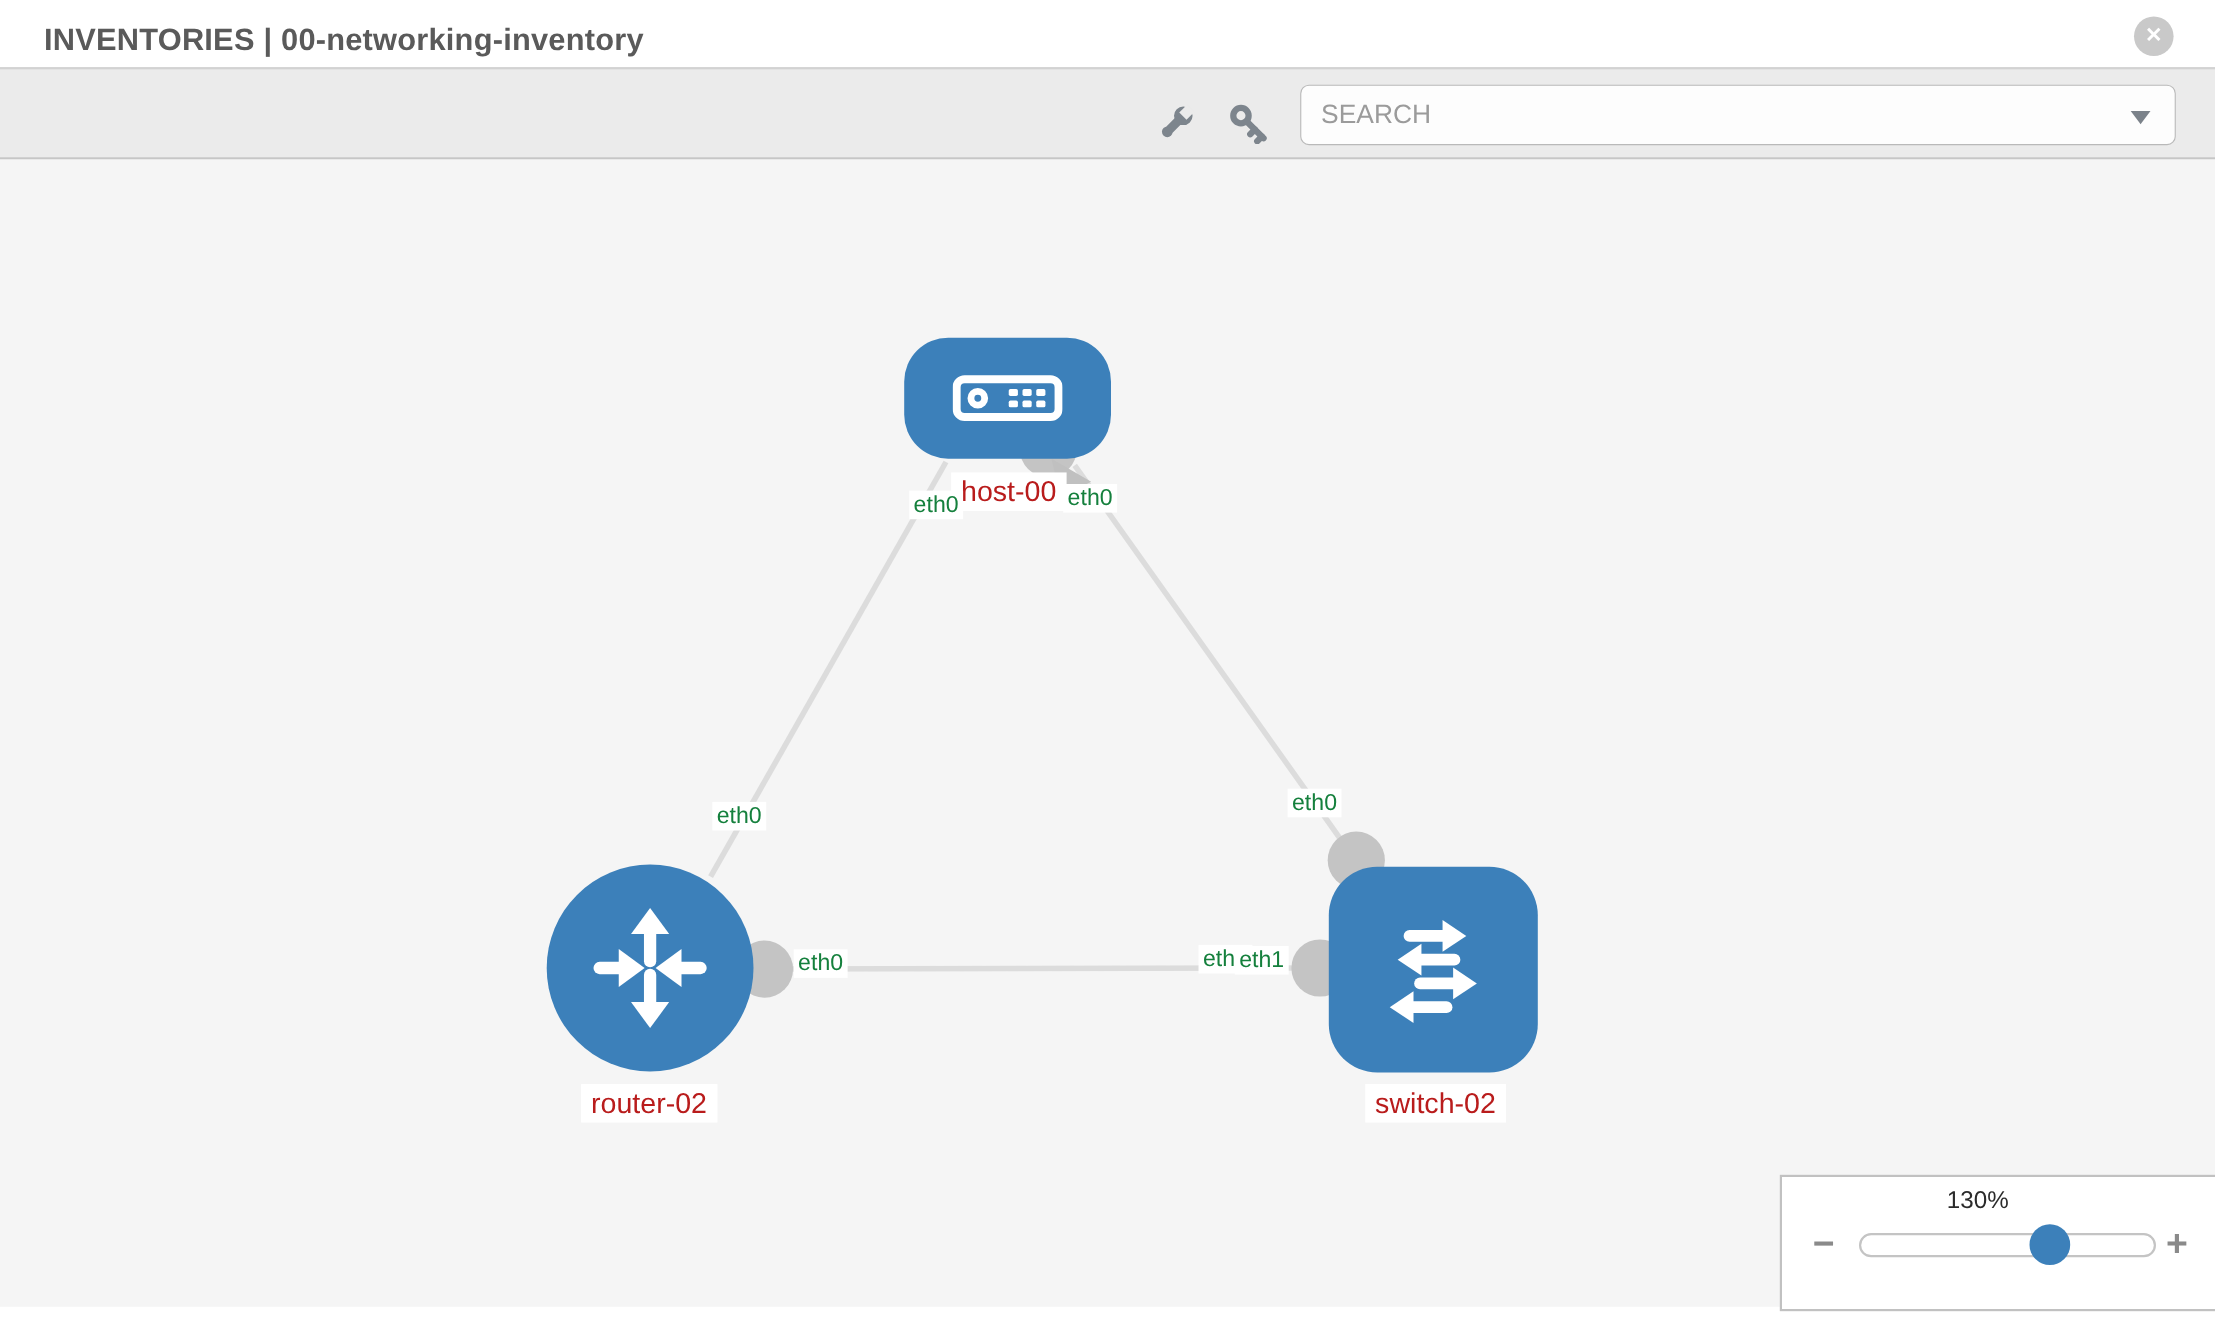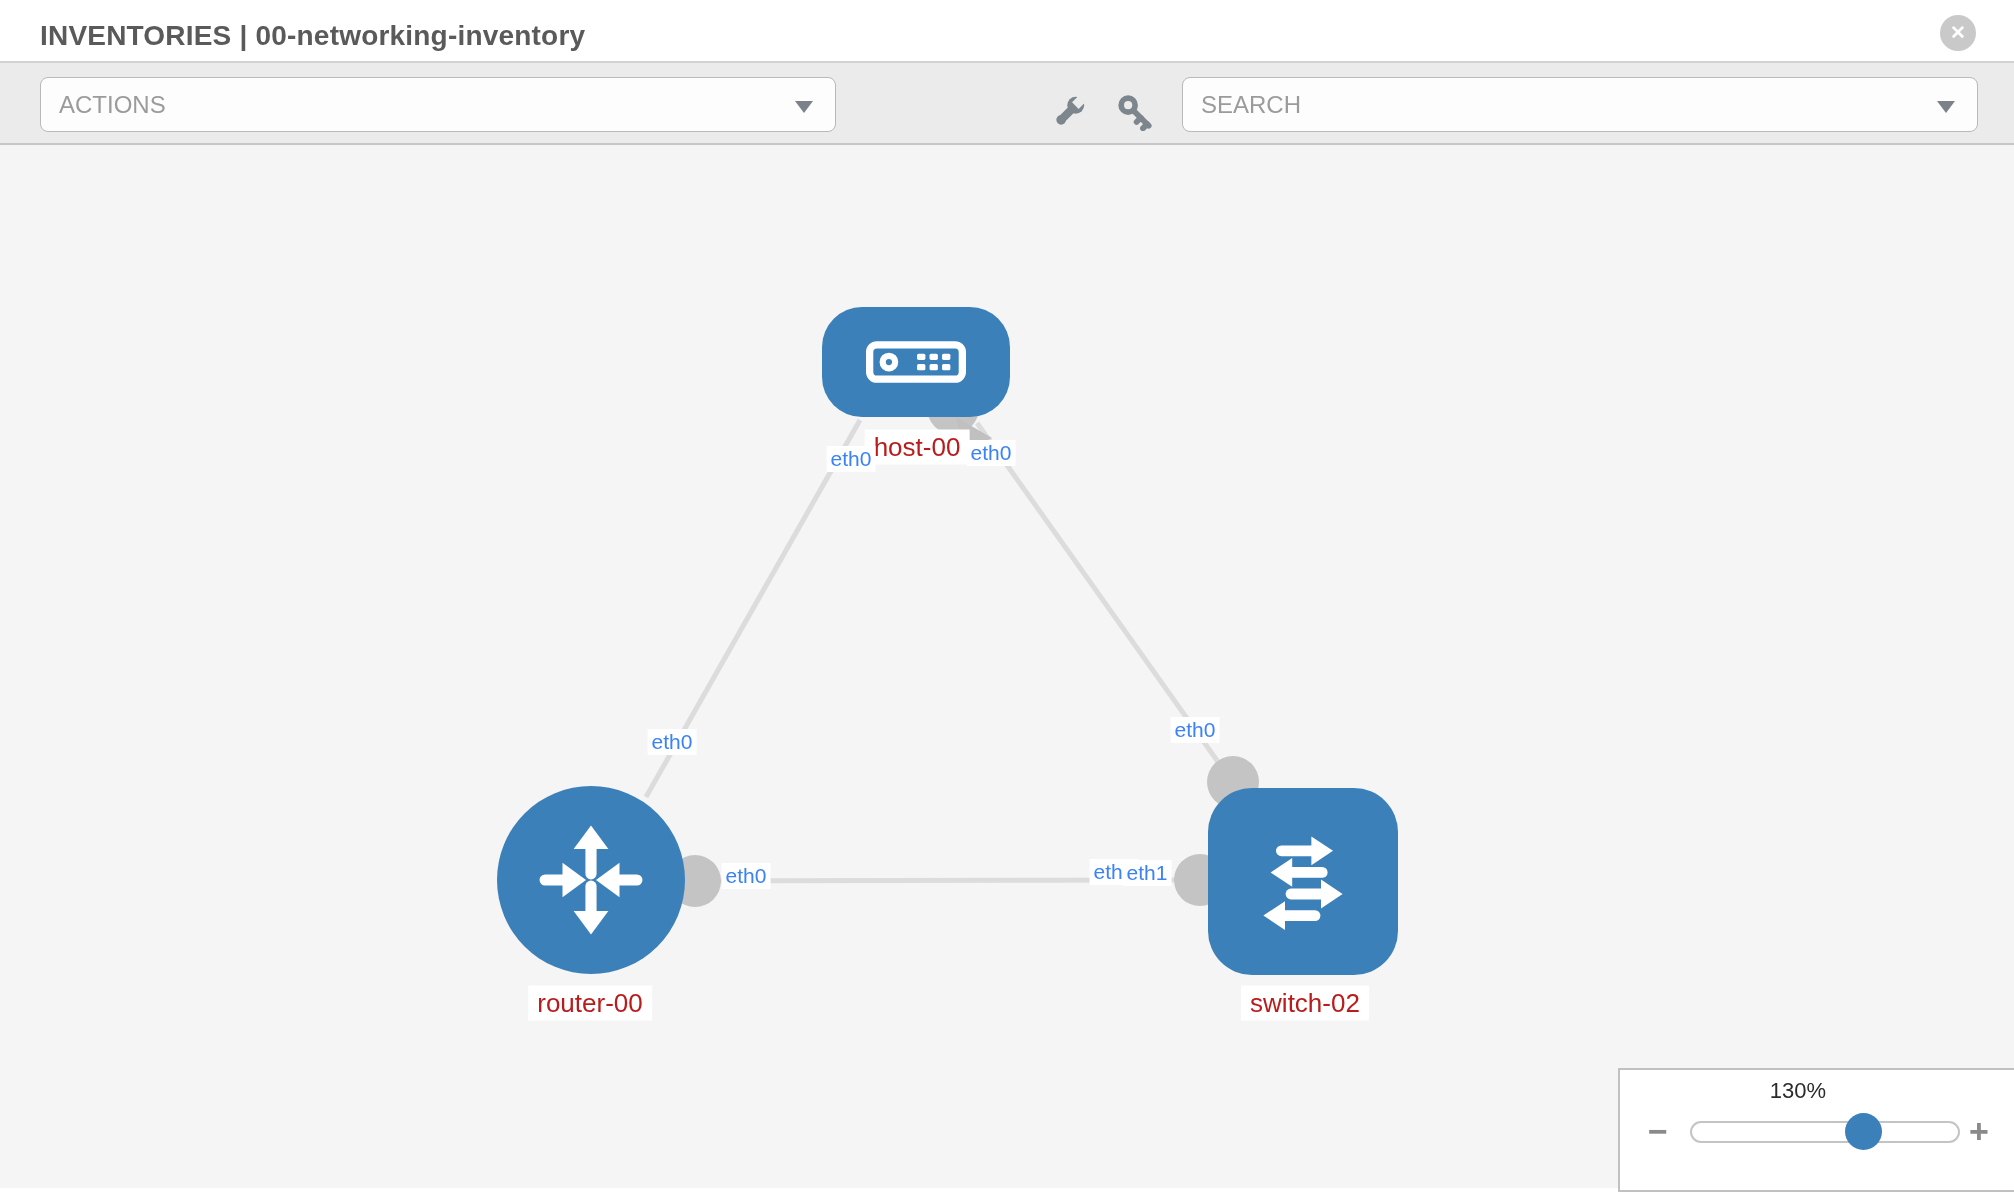--- a/index.html
+++ b/index.html
@@ -36,21 +36,21 @@
 
   .node { position:absolute; background:#3c80ba; z-index:2;
           display:flex; align-items:center; justify-content:center; cursor:pointer; }
   .node-host   { left:822px;  top:162px; width:188px; height:110px; border-radius:40px; }
   .node-router { left:497px;  top:641px; width:188px; height:188px; border-radius:50%; }
   .node-switch { left:1208px; top:643px; width:190px; height:187px; border-radius:44px; }
 
   .lbl { position:absolute; z-index:3; background:#ffffff; color:#444444;
          white-space:nowrap; transform:translate(-50%,-50%); }
   .node-lbl  { font-size:26px; padding:2px 9px; color:#b91c1c; }
-  .iface-lbl { font-size:21px; padding:1px 4px; color:#3b82f6; }
+  .iface-lbl { font-size:21px; padding:1px 4px; color:#15803d; }
 
   
   .zoom-panel { position:absolute; right:-4px; bottom:-4px; width:400px; height:124px;
                 background:#ffffff; border:2px solid #c1c1c1; z-index:4; }
   .zoom-value { position:absolute; left:0; right:40px; top:8px; text-align:center;
                 font-size:22px; color:#2b2b2b; }
   .zoom-minus, .zoom-plus { position:absolute; top:42px; font-size:34px; font-weight:bold;
                 color:#8a8a8a; cursor:pointer; line-height:38px; }
   .zoom-minus { left:28px; }
   .zoom-plus  { left:349px; }
@@ -62,24 +62,20 @@
 </head>
 <body>
 
 <div class="hdr">
   <div class="hdr-title">INVENTORIES | 00-networking-inventory</div>
   <div class="close-btn">✕</div>
 </div>
 
 <div class="tbar">
 
-  <div class="combo actions-combo">
-    <div class="combo-text">ACTIONS</div>
-    <div class="caret"></div>
-  </div>
 
   <svg class="tool-icon wrench-pos" viewBox="0 0 36 36">
     <g transform="rotate(45 18 18)" fill="#7d858d">
       <circle cx="18" cy="9" r="8"></circle>
       <rect x="13.6" y="0" width="8.8" height="9.5" fill="#ebebeb"></rect>
       <rect x="14.2" y="12" width="7.6" height="17" rx="3.8"></rect>
       <circle cx="18" cy="28.5" r="4.6"></circle>
     </g>
   </svg>
 
@@ -152,21 +148,21 @@
           <polygon points="23,42 41,30 41,54" stroke="none"></polygon>
         <path d="M40 60 H68"></path>
           <polygon points="83,60 65,48 65,72" stroke="none"></polygon>
         <path d="M60 78 H32"></path>
           <polygon points="17,78 35,66 35,90" stroke="none"></polygon>
       </g>
     </svg>
   </div>
 
   <div class="lbl node-lbl" style="left:917px; top:302px;">host-00</div>
-  <div class="lbl node-lbl" style="left:590px; top:858px;">router-00</div>
+  <div class="lbl node-lbl" style="left:590px; top:858px;">router-02</div>
   <div class="lbl node-lbl" style="left:1305px; top:858px;">switch-02</div>
 
   <div class="lbl iface-lbl" style="left:851px;  top:314px;">eth0</div>
   <div class="lbl iface-lbl" style="left:991px;  top:308px;">eth0</div>
   <div class="lbl iface-lbl" style="left:672px;  top:597px;">eth0</div>
   <div class="lbl iface-lbl" style="left:1195px; top:585px;">eth0</div>
   <div class="lbl iface-lbl" style="left:746px;  top:731px;">eth0</div>
   <div class="lbl iface-lbl" style="left:1114px; top:727px; z-index:3;">eth0</div>
   <div class="lbl iface-lbl" style="left:1147px; top:728px; z-index:4;">eth1</div>
 

